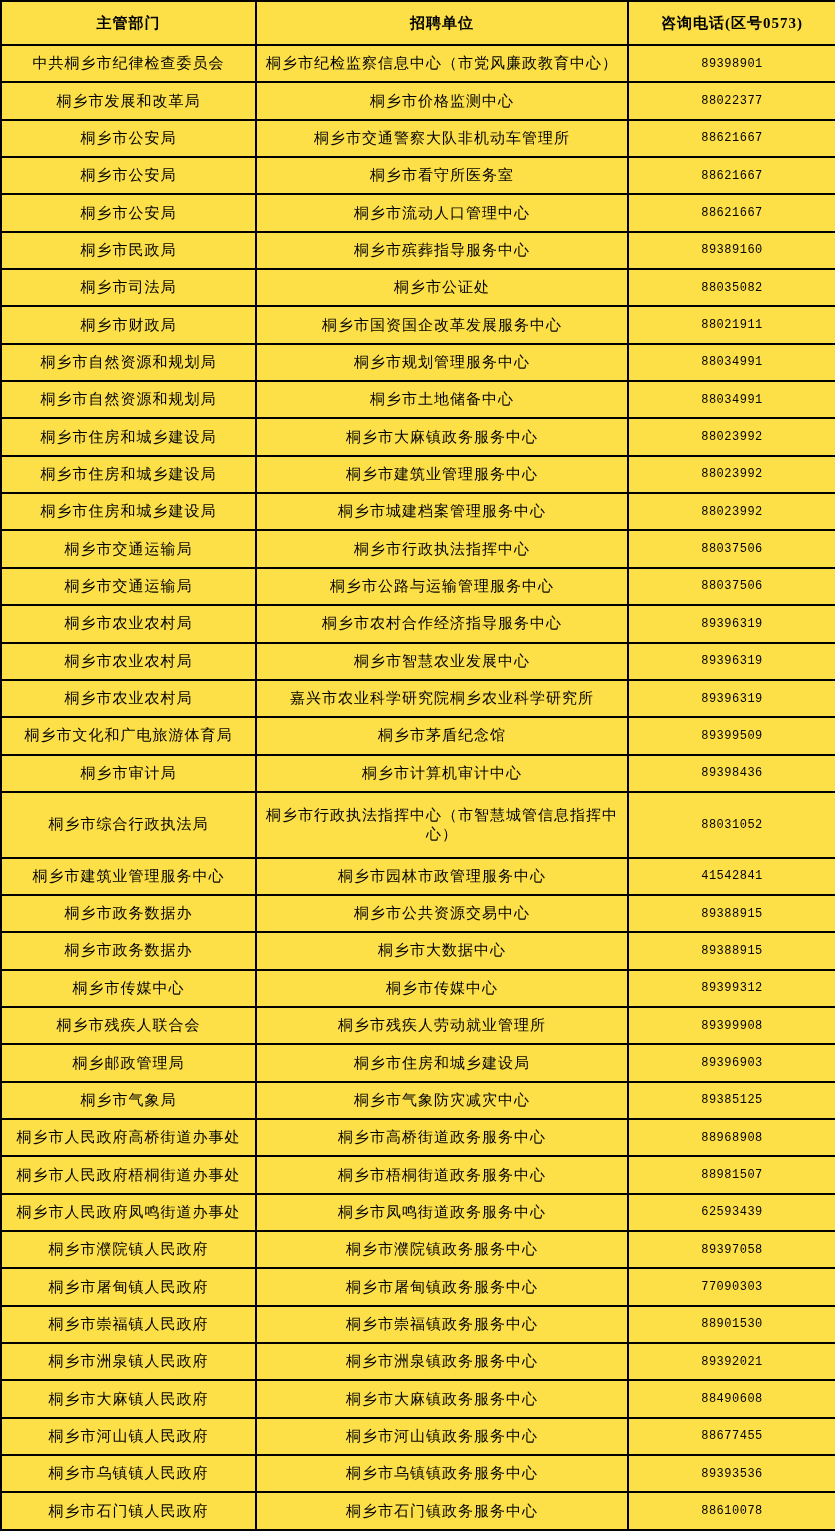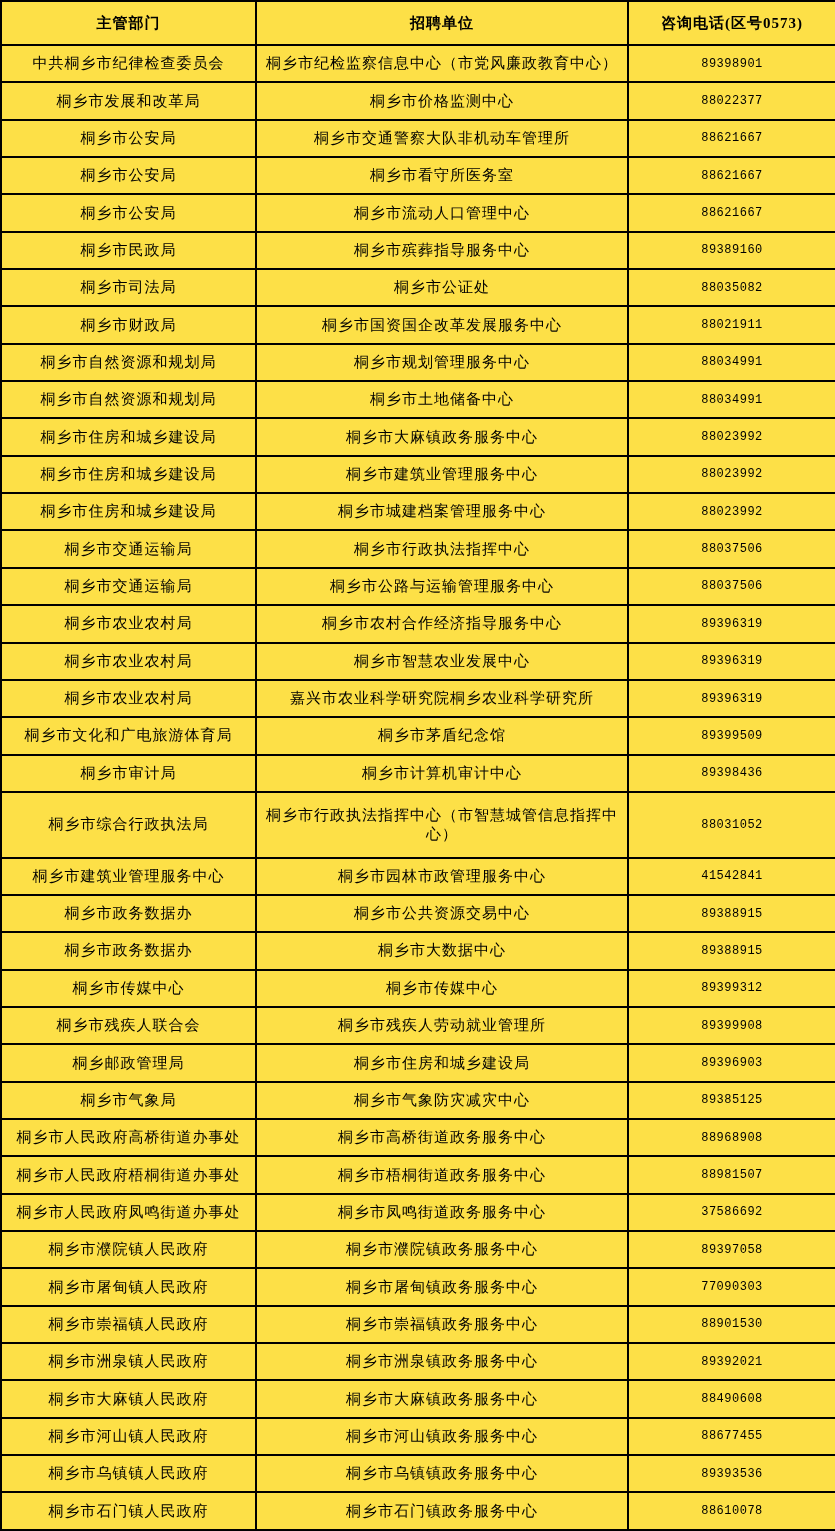--- a/index.html
+++ b/index.html
@@ -214,21 +214,21 @@
           <td class="cell-phone">88968908</td>
         </tr>
         <tr>
           <td class="cell-dept">桐乡市人民政府梧桐街道办事处</td>
           <td class="cell-unit">桐乡市梧桐街道政务服务中心</td>
           <td class="cell-phone">88981507</td>
         </tr>
         <tr>
           <td class="cell-dept">桐乡市人民政府凤鸣街道办事处</td>
           <td class="cell-unit">桐乡市凤鸣街道政务服务中心</td>
-          <td class="cell-phone">37586692</td>
+          <td class="cell-phone">62593439</td>
         </tr>
         <tr>
           <td class="cell-dept">桐乡市濮院镇人民政府</td>
           <td class="cell-unit">桐乡市濮院镇政务服务中心</td>
           <td class="cell-phone">89397058</td>
         </tr>
         <tr>
           <td class="cell-dept">桐乡市屠甸镇人民政府</td>
           <td class="cell-unit">桐乡市屠甸镇政务服务中心</td>
           <td class="cell-phone">77090303</td>

